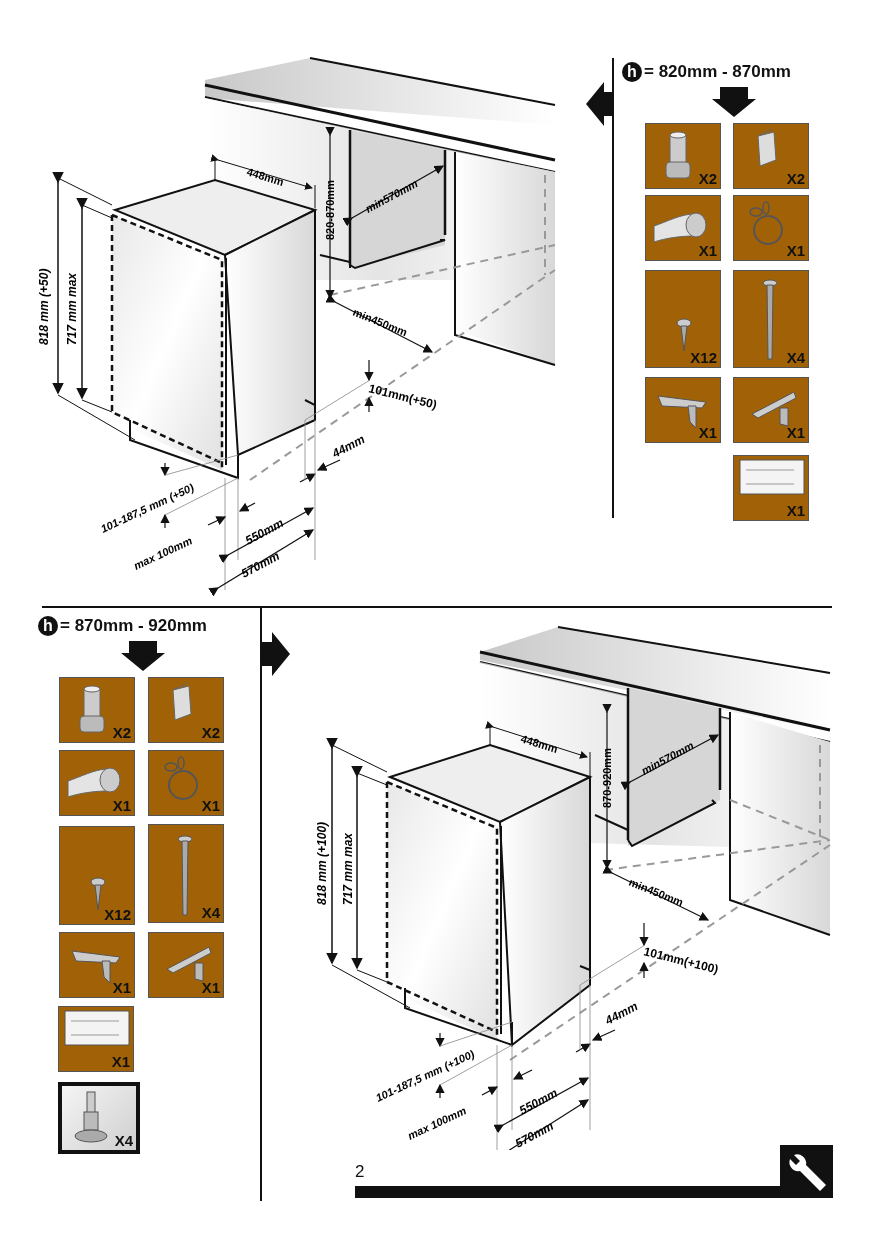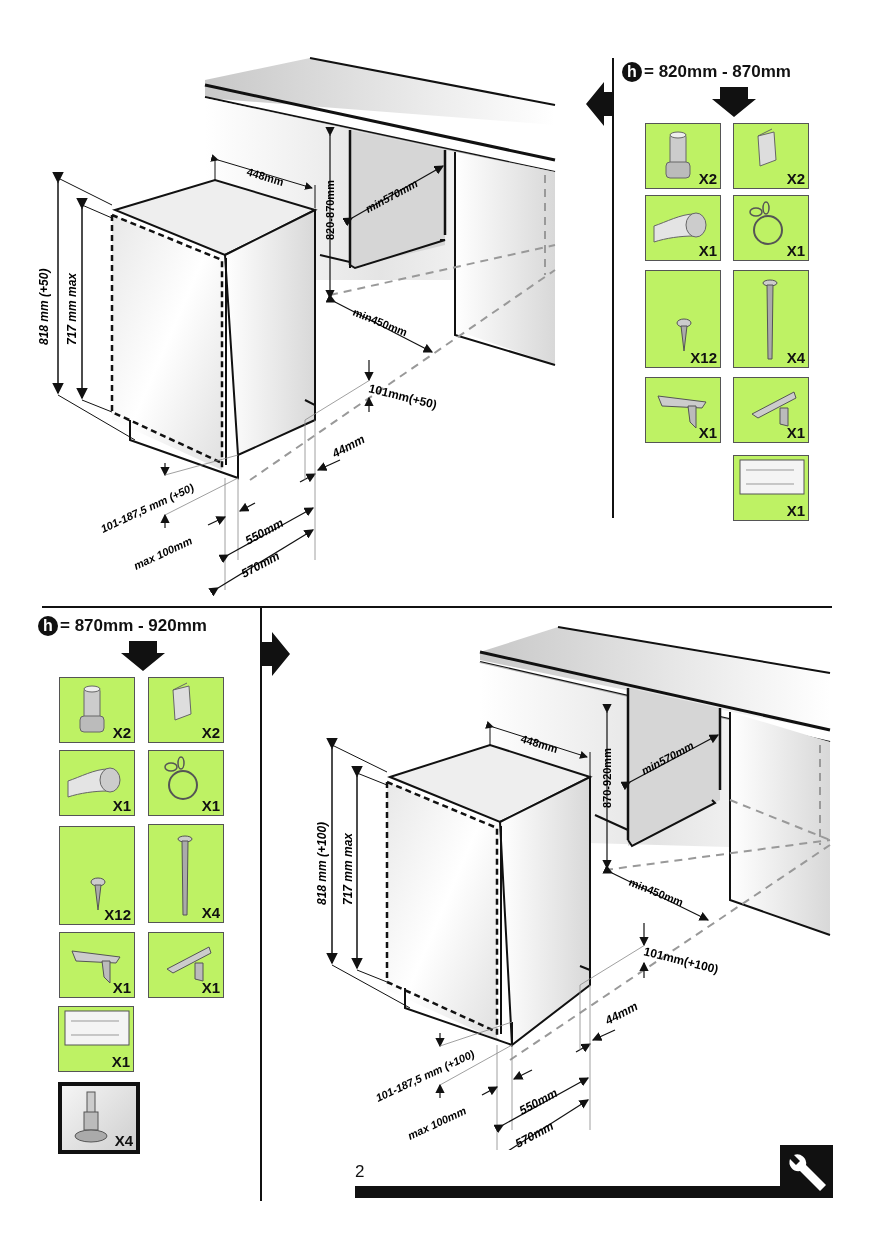--- a/index.html
+++ b/index.html
@@ -1,21 +1,21 @@
 <!DOCTYPE html>
 <html><head>
 <meta charset="utf-8">
 <style>
   html,body{margin:0;padding:0;background:#fff;}
   body{width:875px;height:1240px;position:relative;overflow:hidden;font-family:"Liberation Sans",sans-serif;color:#111;}
   .abs{position:absolute;}
   svg text{font-family:"Liberation Sans",sans-serif;}
   .hdr{font-weight:bold;font-size:17px;white-space:nowrap;display:flex;align-items:center;}
   .hbadge{display:inline-block;width:20px;height:20px;border-radius:50%;background:#111;color:#fff;font-size:16px;font-weight:bold;text-align:center;line-height:20px;margin-right:2px;}
-  .part{position:absolute;width:76px;height:66px;border:1px solid #555;background:#bef264;box-sizing:border-box;}
+  .part{position:absolute;width:76px;height:66px;border:1px solid #555;background:#a16207;box-sizing:border-box;}
   .part.tall{height:70px;}
   .part .qty{position:absolute;right:3px;bottom:1px;font-weight:bold;font-size:15px;}
   .part svg{position:absolute;left:0;top:0;}
   .part.hl{border:4px solid #111;background:linear-gradient(135deg,#f5f5f5,#cfcfcf);}
   .pagenum{font-size:17px;}
 </style>
 </head>
 <body>
 
 <svg width="0" height="0" style="position:absolute">

